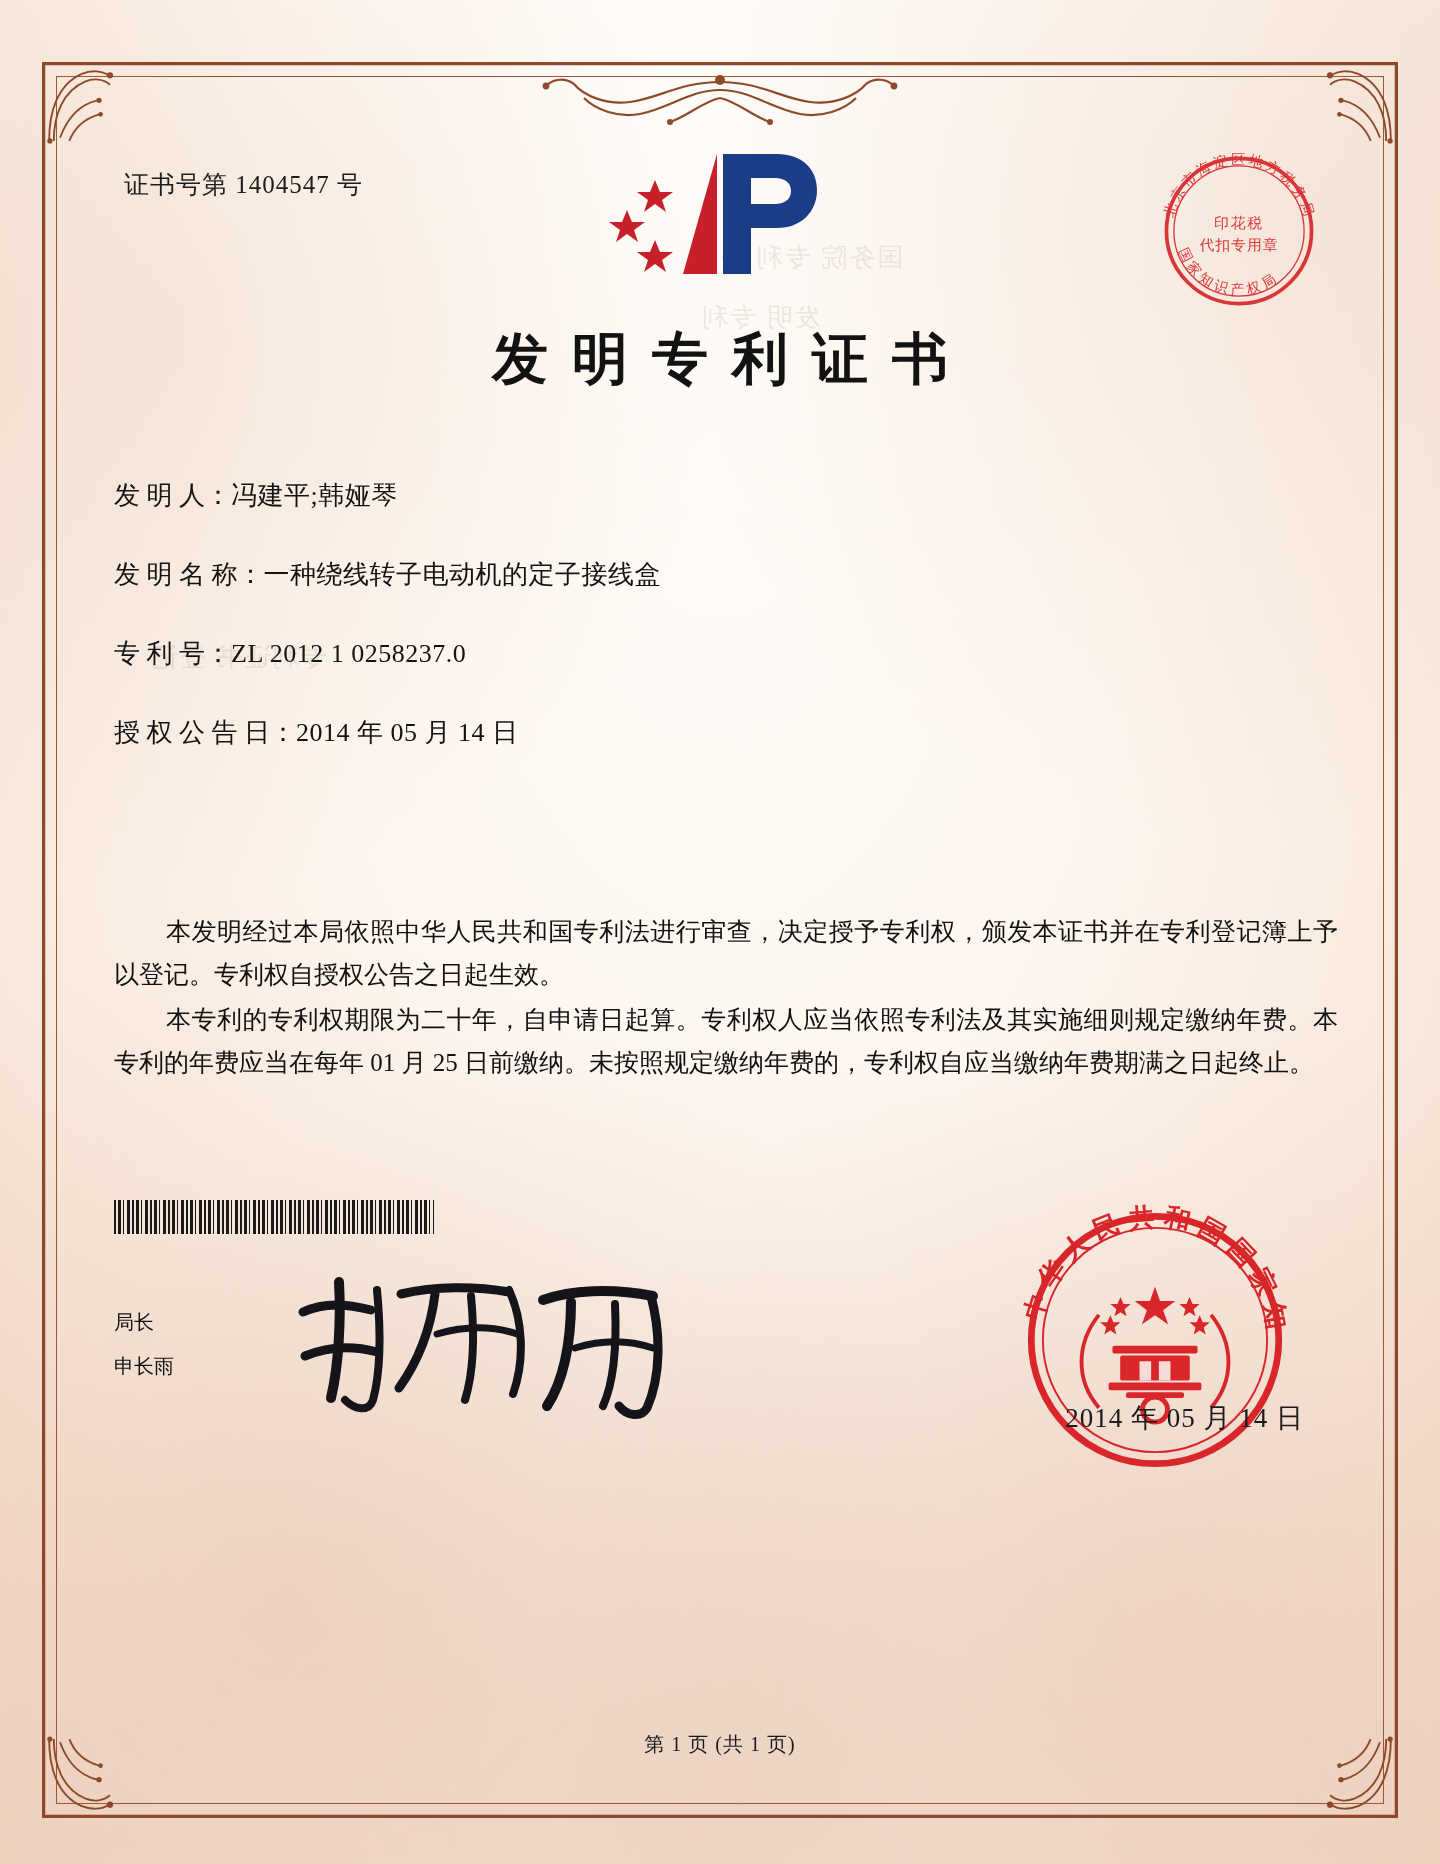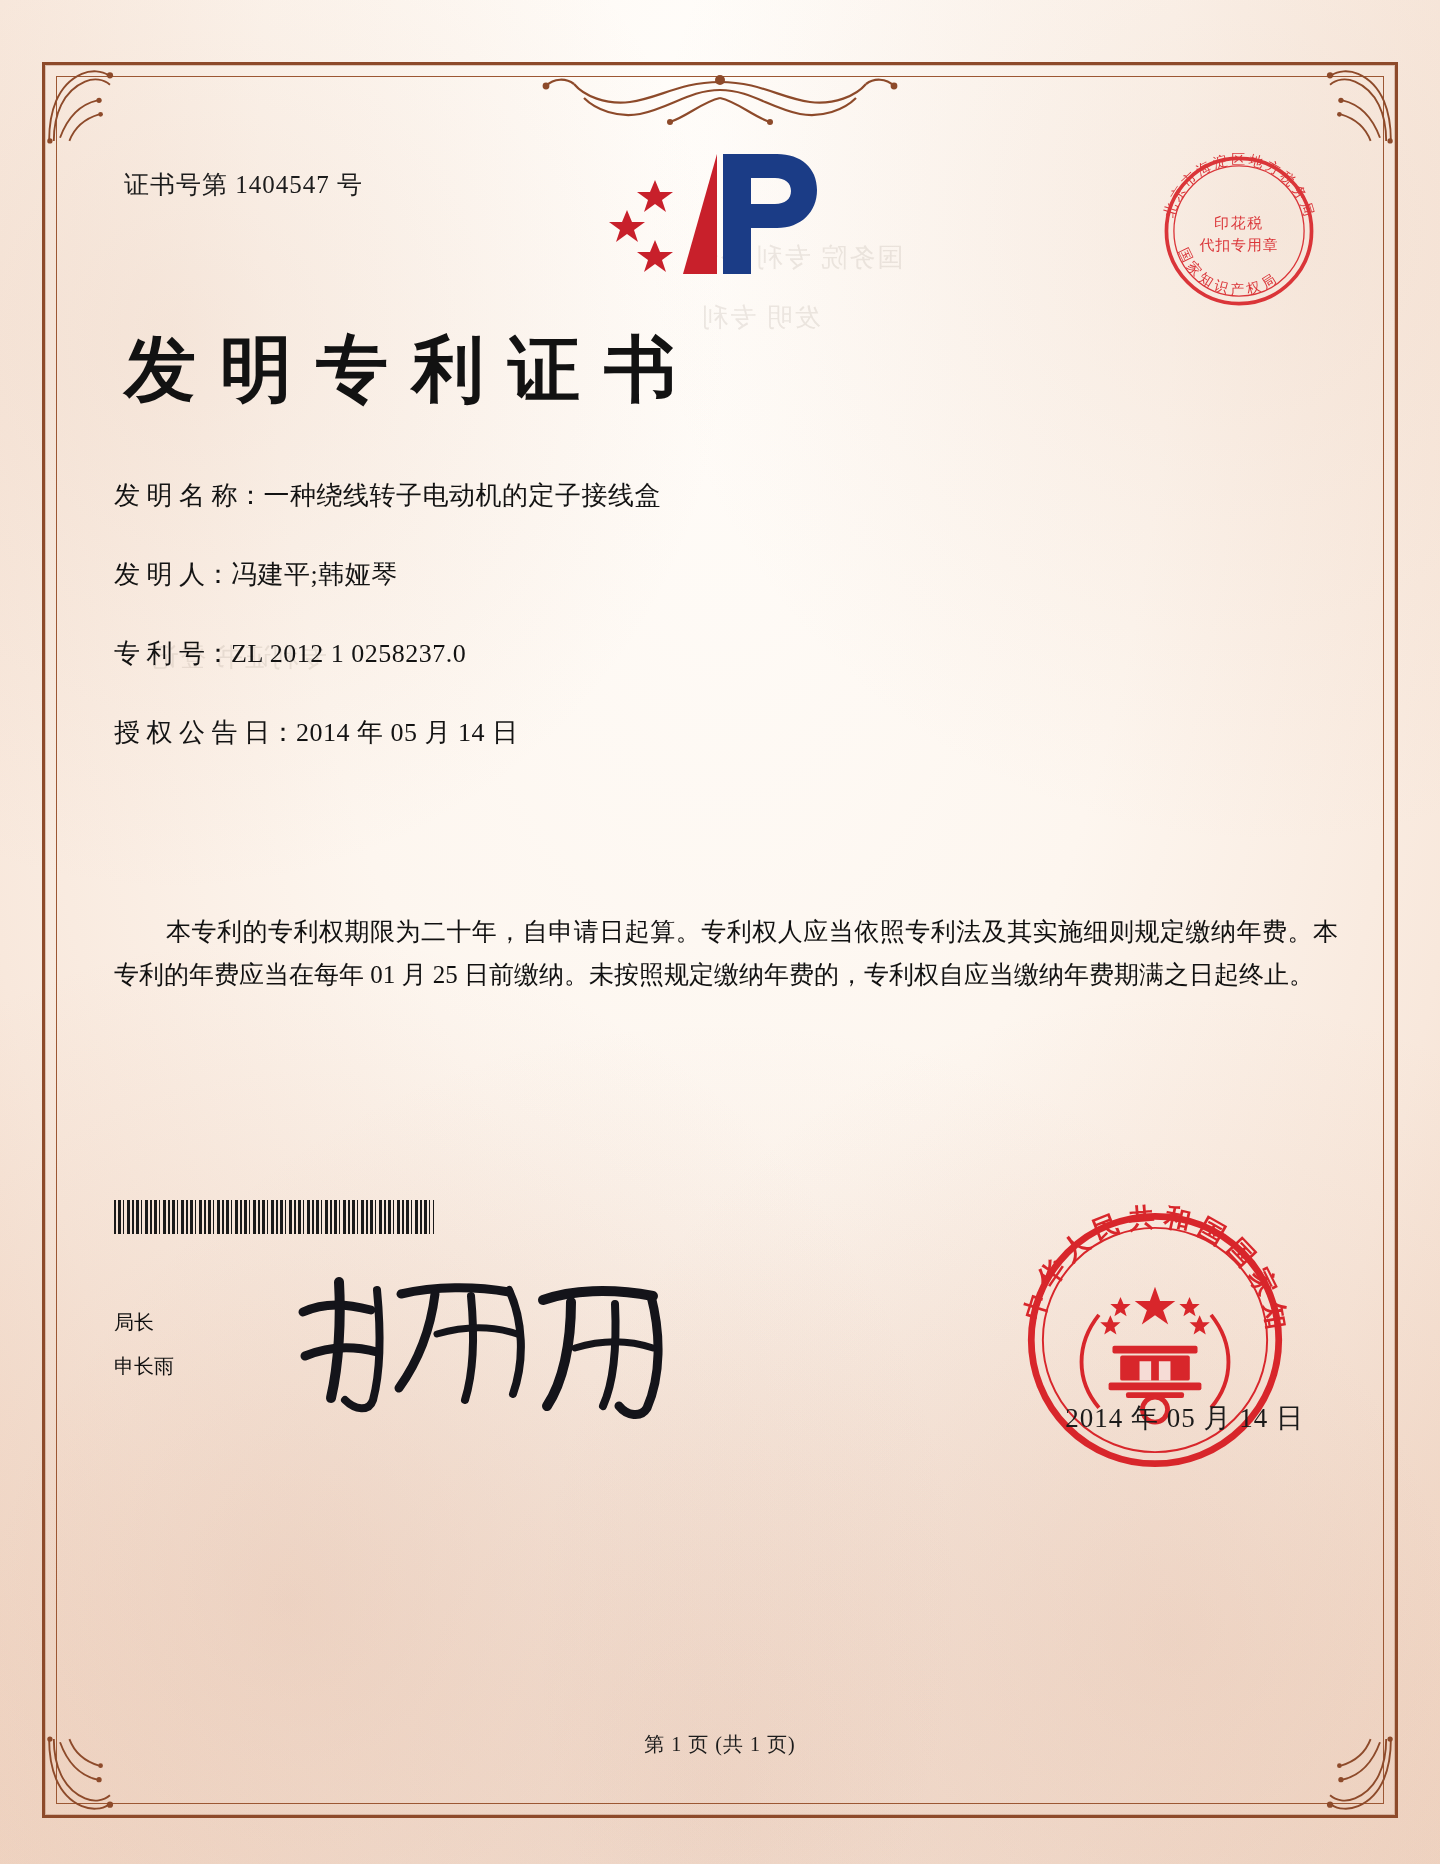--- a/index.html
+++ b/index.html
@@ -122,22 +122,22 @@
     opacity: .92;
   }
   .tax-stamp svg { width: 100%; height: 100%; display: block; }
 
   
   .doc-title {
     position: absolute;
     left: 0;
     right: 0;
     top: 212px;
-    text-align: left;
-    font-size: 72px;
+    text-align: center;
+    font-size: 56px;
     font-weight: bold;
     letter-spacing: 24px;
     text-indent: 24px;
     color: #121212;
     font-family: "DejaVu Serif", "Liberation Serif", serif;
   }
 
   
   .fields {
     position: absolute;
@@ -399,44 +399,45 @@
         <text x="100" y="97" text-anchor="middle" font-size="16" fill="#d8262b" font-family="'DejaVu Serif',serif" letter-spacing="2">印花税</text>
         <text x="100" y="120" text-anchor="middle" font-size="16" fill="#d8262b" font-family="'DejaVu Serif',serif" letter-spacing="1">代扣专用章</text>
       </svg>
     </div>
 
     <div class="doc-title">发明专利证书</div>
 
     <div class="fields">
 
       <div class="field-row">
+        <span class="field-label">发     明     人：</span>
+        <span class="field-value">冯建平;韩娅琴</span>
+      </div>
+
+      <div class="field-row">
         <span class="field-label">发 明 名 称：</span>
         <span class="field-value">一种绕线转子电动机的定子接线盒</span>
-      </div>
-
-      <div class="field-row">
-        <span class="field-label">发     明     人：</span>
-        <span class="field-value">冯建平;韩娅琴</span>
       </div>
 
       <div class="field-row">
         <span class="field-label">专     利     号：</span>
         <span class="field-value">ZL 2012 1 0258237.0</span>
       </div>
 
 
 
       <div class="field-row">
         <span class="field-label">授 权 公 告 日：</span>
         <span class="field-value">2014 年 05 月 14 日</span>
       </div>
 
     </div>
 
     <div class="body-text">
+      <p>本发明经过本局依照中华人民共和国专利法进行审查，决定授予专利权，颁发本证书并在专利登记簿上予以登记。专利权自授权公告之日起生效。</p>
       <p>本专利的专利权期限为二十年，自申请日起算。专利权人应当依照专利法及其实施细则规定缴纳年费。本专利的年费应当在每年 01 月 25 日前缴纳。未按照规定缴纳年费的，专利权自应当缴纳年费期满之日起终止。</p>
     </div>
 
     <div class="barcode"></div>
 
     <div class="director">
       <div>局长</div>
       <div>申长雨</div>
     </div>
 

